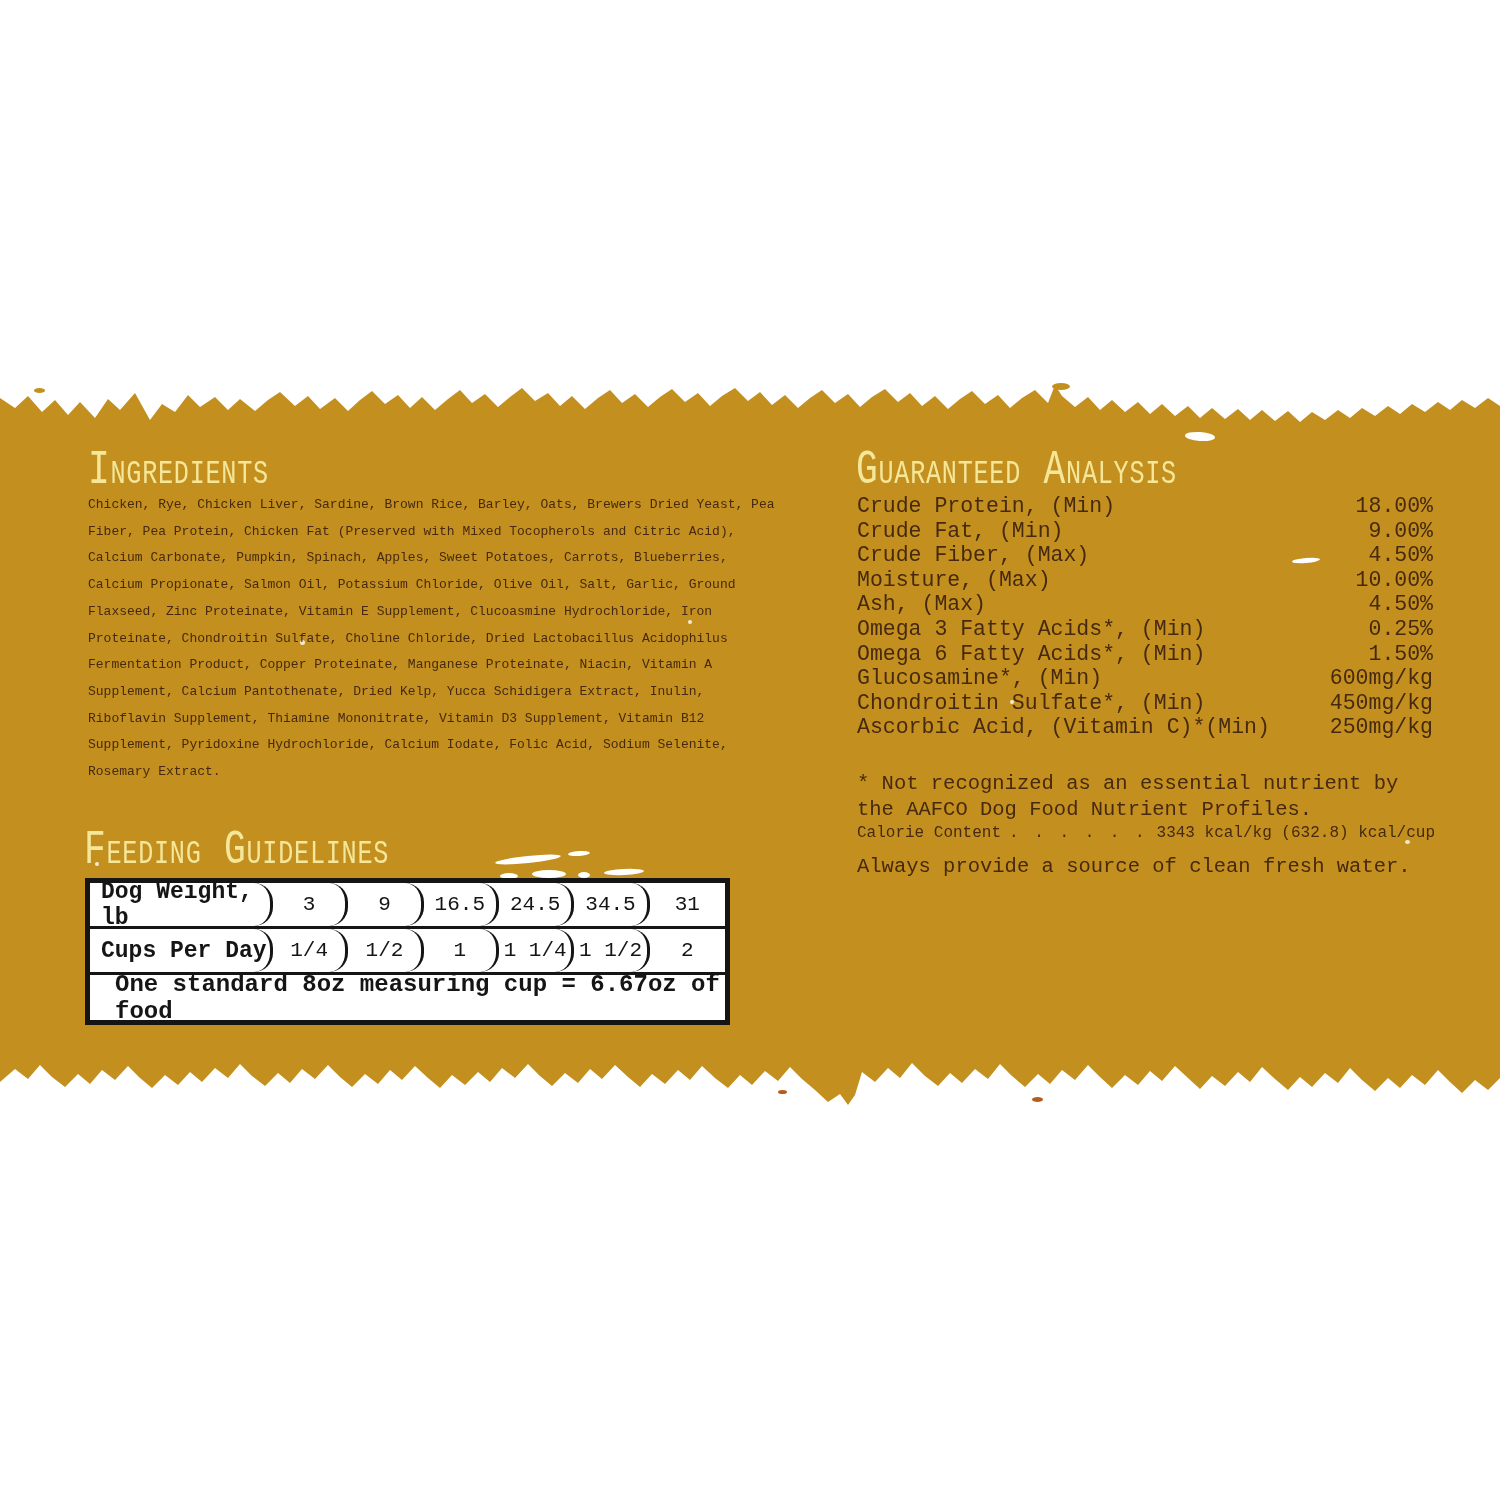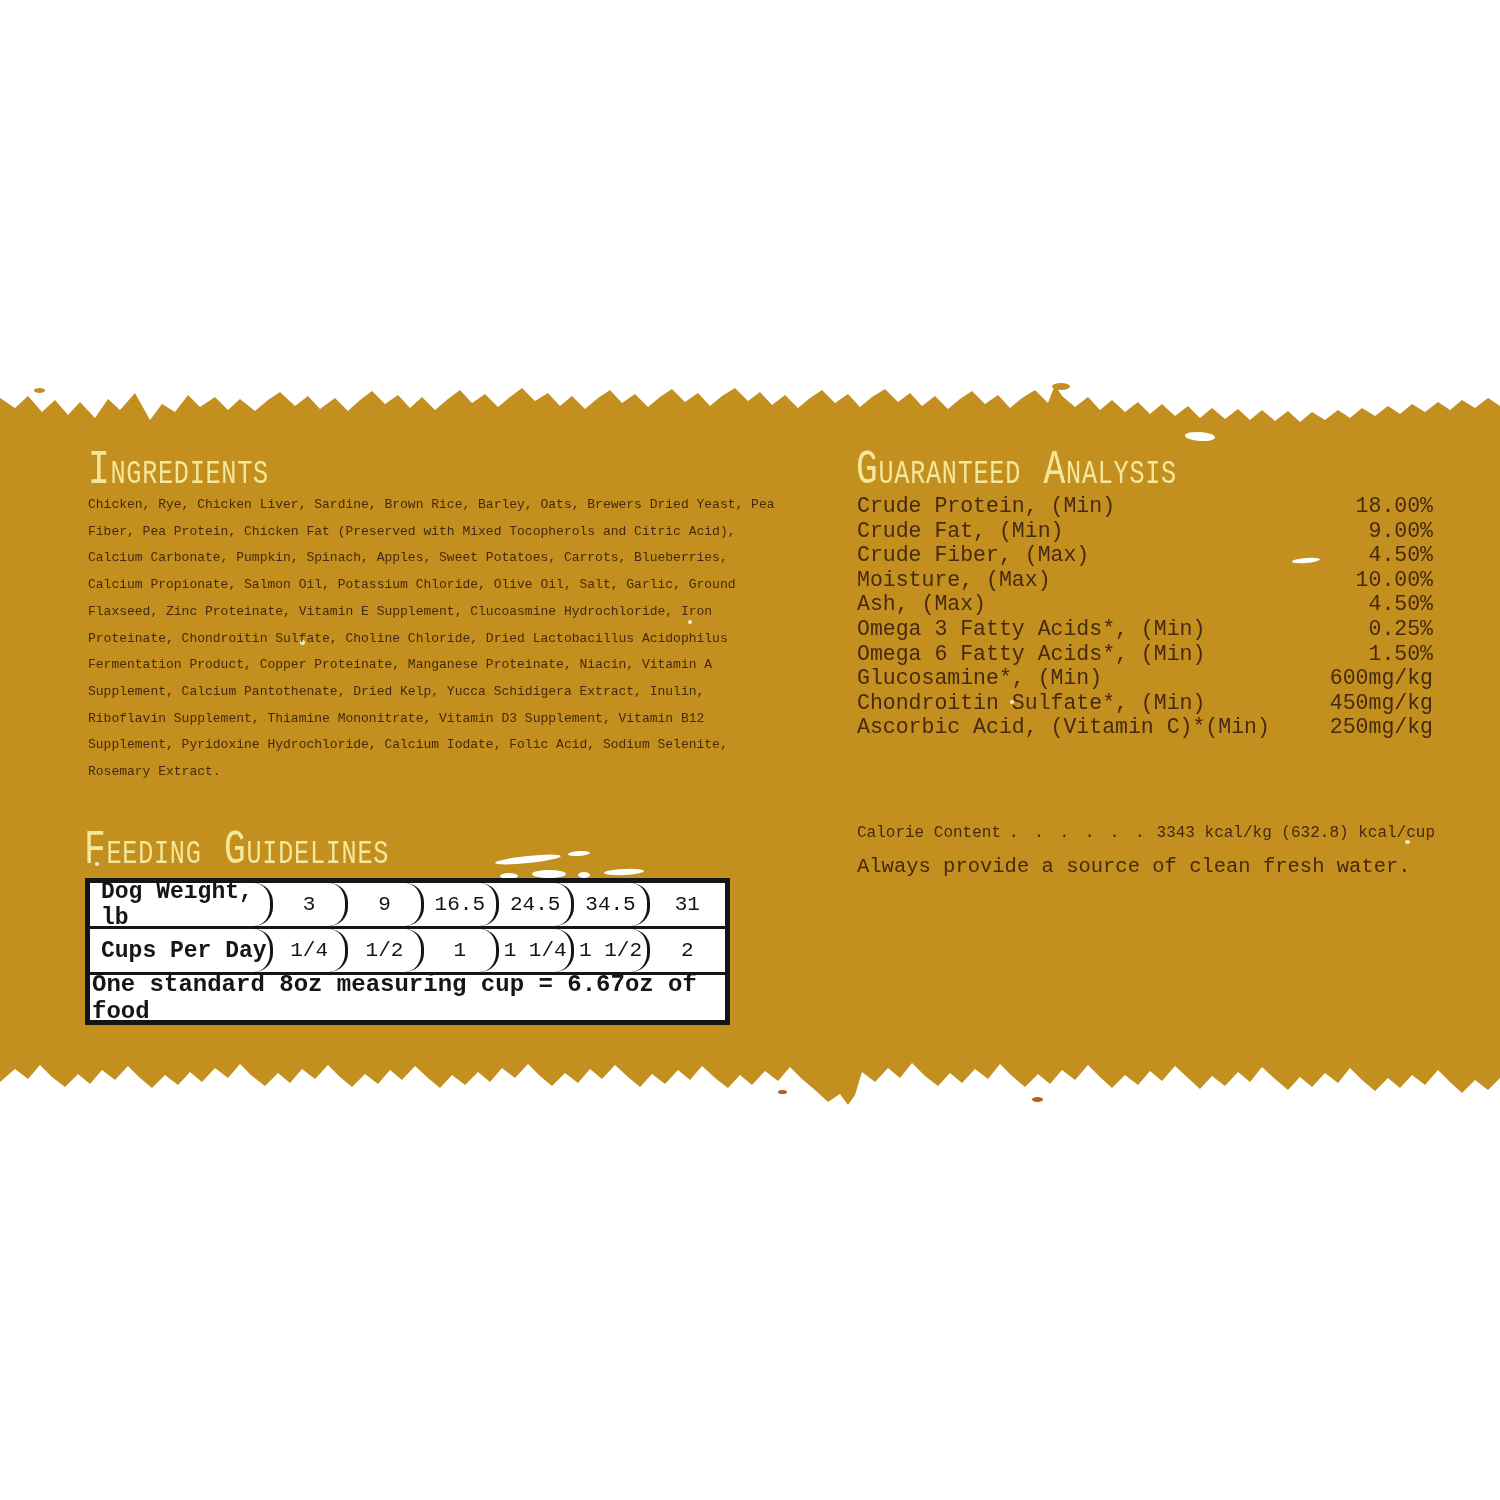--- a/index.html
+++ b/index.html
@@ -71,21 +71,21 @@
   .cal-value{white-space:nowrap;}
 
   
   .fg-table{position:absolute;left:85px;top:878px;width:645px;box-sizing:border-box;
     border:5px solid #151515;background:#ffffff;color:#151515;}
   .fg-row{display:grid;grid-template-columns:183px repeat(6,1fr);border-bottom:3px solid #151515;}
   .fg-cell{border-right:3px solid #151515;display:flex;align-items:center;justify-content:center;
     height:43px;font-size:21px;border-radius:19px;}
   .fg-cell:last-child{border-right:none;}
   .fg-cell.fg-label{justify-content:flex-start;padding-left:11px;font-weight:bold;font-size:23px;}
-  .fg-footer{height:45px;display:flex;align-items:center;padding-left:2px;font-weight:bold;font-size:24px;border-radius:15px;}
+  .fg-footer{height:45px;display:flex;align-items:center;padding-left:25px;font-weight:bold;font-size:24px;border-radius:15px;}
 </style>
 </head>
 <body>
 
 <div class="canvas">
 
   <div class="gold-label"></div>
 
   <div class="fleck gold" style="left:1052px;top:383px;width:18px;height:7px;"></div>
   <div class="fleck gold" style="left:34px;top:388px;width:11px;height:5px;"></div>
@@ -172,20 +172,21 @@
       <div class="ga-row">
         <span class="ga-name">Chondroitin Sulfate*, (Min)</span>
         <span class="ga-value">450mg/kg</span>
       </div>
       <div class="ga-row">
         <span class="ga-name">Ascorbic Acid, (Vitamin C)*(Min)</span>
         <span class="ga-value">250mg/kg</span>
       </div>
     </div>
 
+  <div class="note brown" style="left:857px;top:771px;width:586px;">* Not recognized as an essential nutrient by the AAFCO Dog Food Nutrient Profiles.</div>
 
   <div class="cal-line brown">
     <span class="cal-label">Calorie Content</span>
     <span class="cal-dots">. . . . . . . . . . . .</span>
     <span class="cal-value">3343 kcal/kg (632.8) kcal/cup</span>
   </div>
 
   <div class="note brown" style="left:857px;top:854px;width:586px;">Always provide a source of clean fresh water.</div>
 
 

